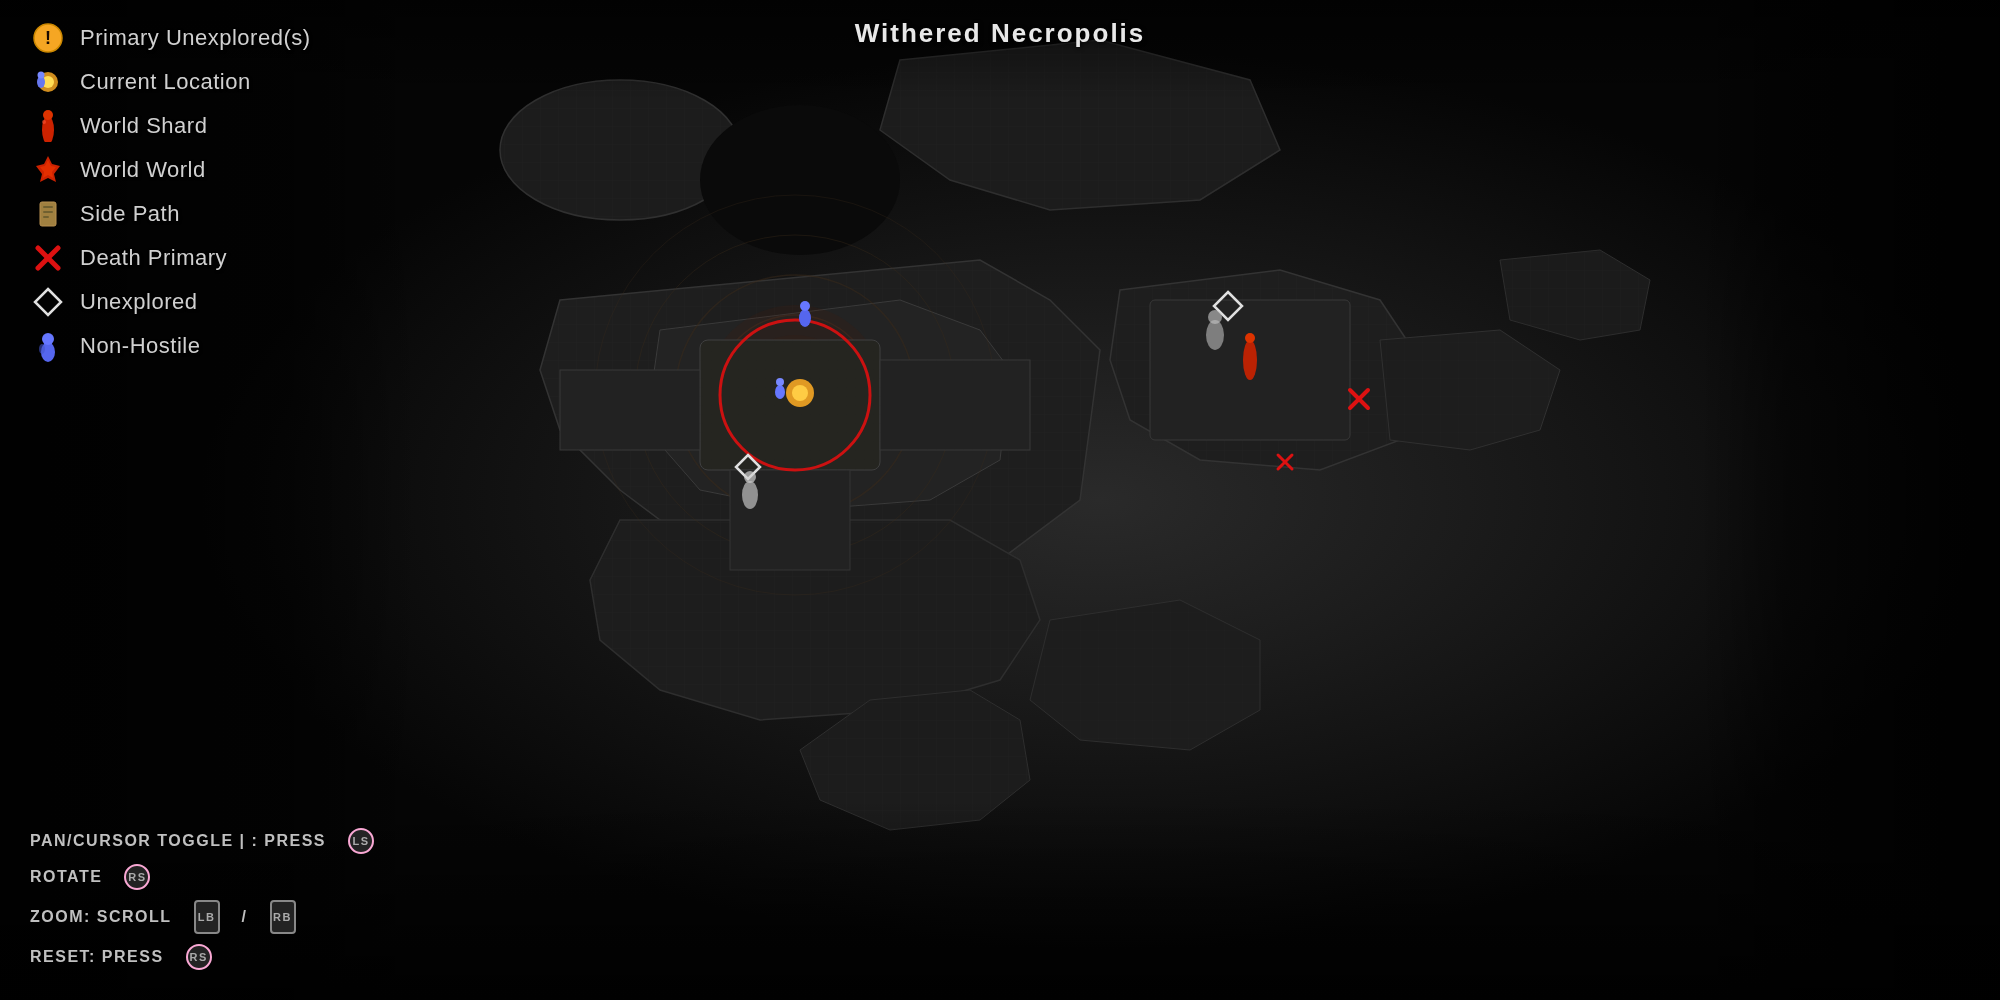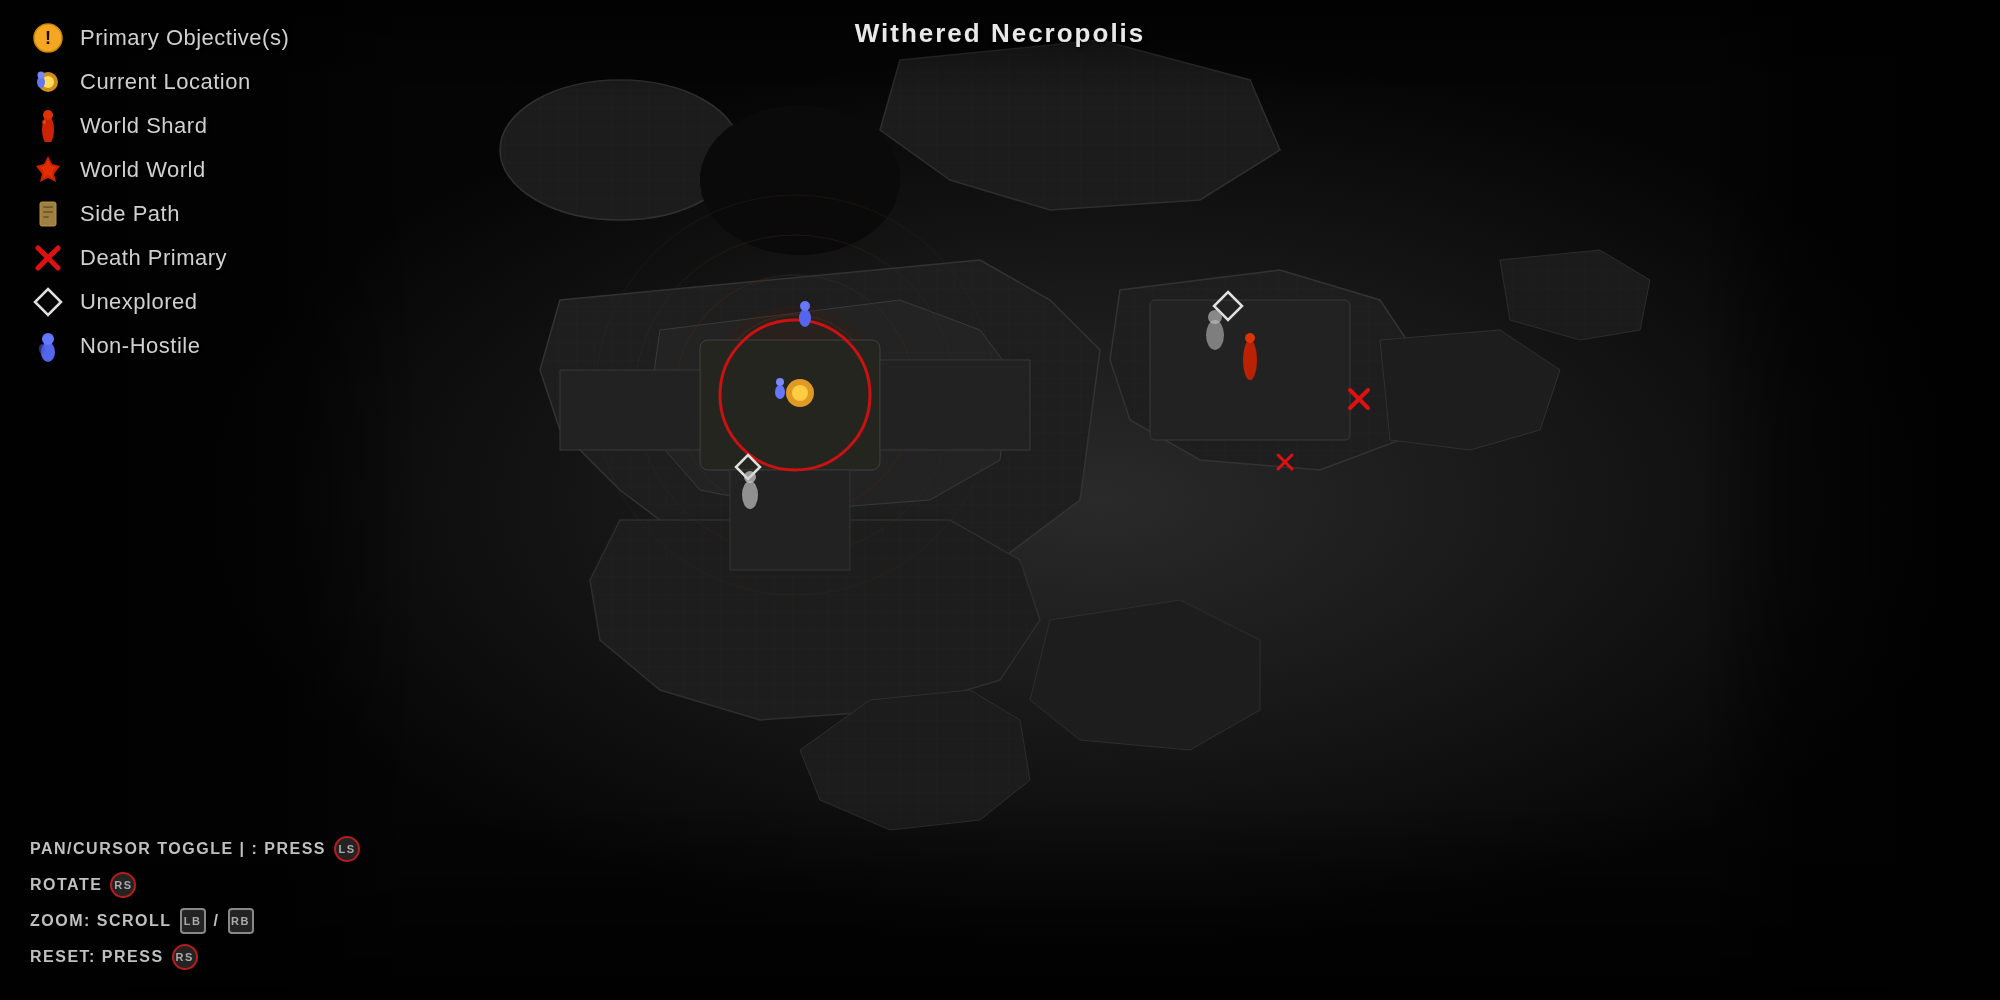--- a/index.html
+++ b/index.html
@@ -123,48 +123,48 @@
       left: 30px;
       z-index: 20;
       display: flex;
       flex-direction: column;
       gap: 10px;
     }
 
     .control-item {
       display: flex;
       align-items: center;
-      gap: 8px;
+      gap: 22px;
       color: #c0c0c0;
       font-size: 16px;
       font-weight: 600;
       letter-spacing: 1.5px;
       text-transform: uppercase;
     }
 
     .btn-icon {
       display: inline-flex;
       align-items: center;
       justify-content: center;
       width: 26px;
       height: 26px;
-      border: 2px solid #b91c1c;
+      border: 2px solid #f9a8d4;
       border-radius: 50%;
       font-size: 11px;
       color: #aaa;
       background: rgba(50,50,50,0.7);
       font-weight: bold;
     }
 
     .btn-icon-sq {
       display: inline-flex;
       align-items: center;
       justify-content: center;
       width: 26px;
-      height: 26px;
+      height: 34px;
       border: 2px solid #888;
       border-radius: 4px;
       font-size: 11px;
       color: #aaa;
       background: rgba(50,50,50,0.7);
       font-weight: bold;
     }
 
     
     .terrain-svg {
@@ -296,21 +296,21 @@
 
 <div class="legend">
 
   <div class="legend-item">
     <div class="legend-icon">
       <svg width="32" height="32" viewBox="0 0 32 32">
         <circle cx="16" cy="16" r="14" fill="#f5a623" stroke="#cc8800" stroke-width="1.5"></circle>
         <text x="16" y="22" text-anchor="middle" fill="#1a0a00" font-size="18" font-weight="900">!</text>
       </svg>
     </div>
-    <span class="legend-label">Primary Objective(s)</span>
+    <span class="legend-label">Primary Unexplored(s)</span>
   </div>
 
   <div class="legend-item">
     <div class="legend-icon">
       <svg width="32" height="32" viewBox="0 0 32 32">
         <circle cx="16" cy="16" r="10" fill="#f5a623" opacity="0.85"></circle>
         <circle cx="16" cy="16" r="6" fill="#ffdd55"></circle>
         <ellipse cx="9" cy="16" rx="4" ry="6" fill="#6677ee"></ellipse>
         <circle cx="9" cy="9" r="3.5" fill="#7788ff"></circle>
       </svg>

